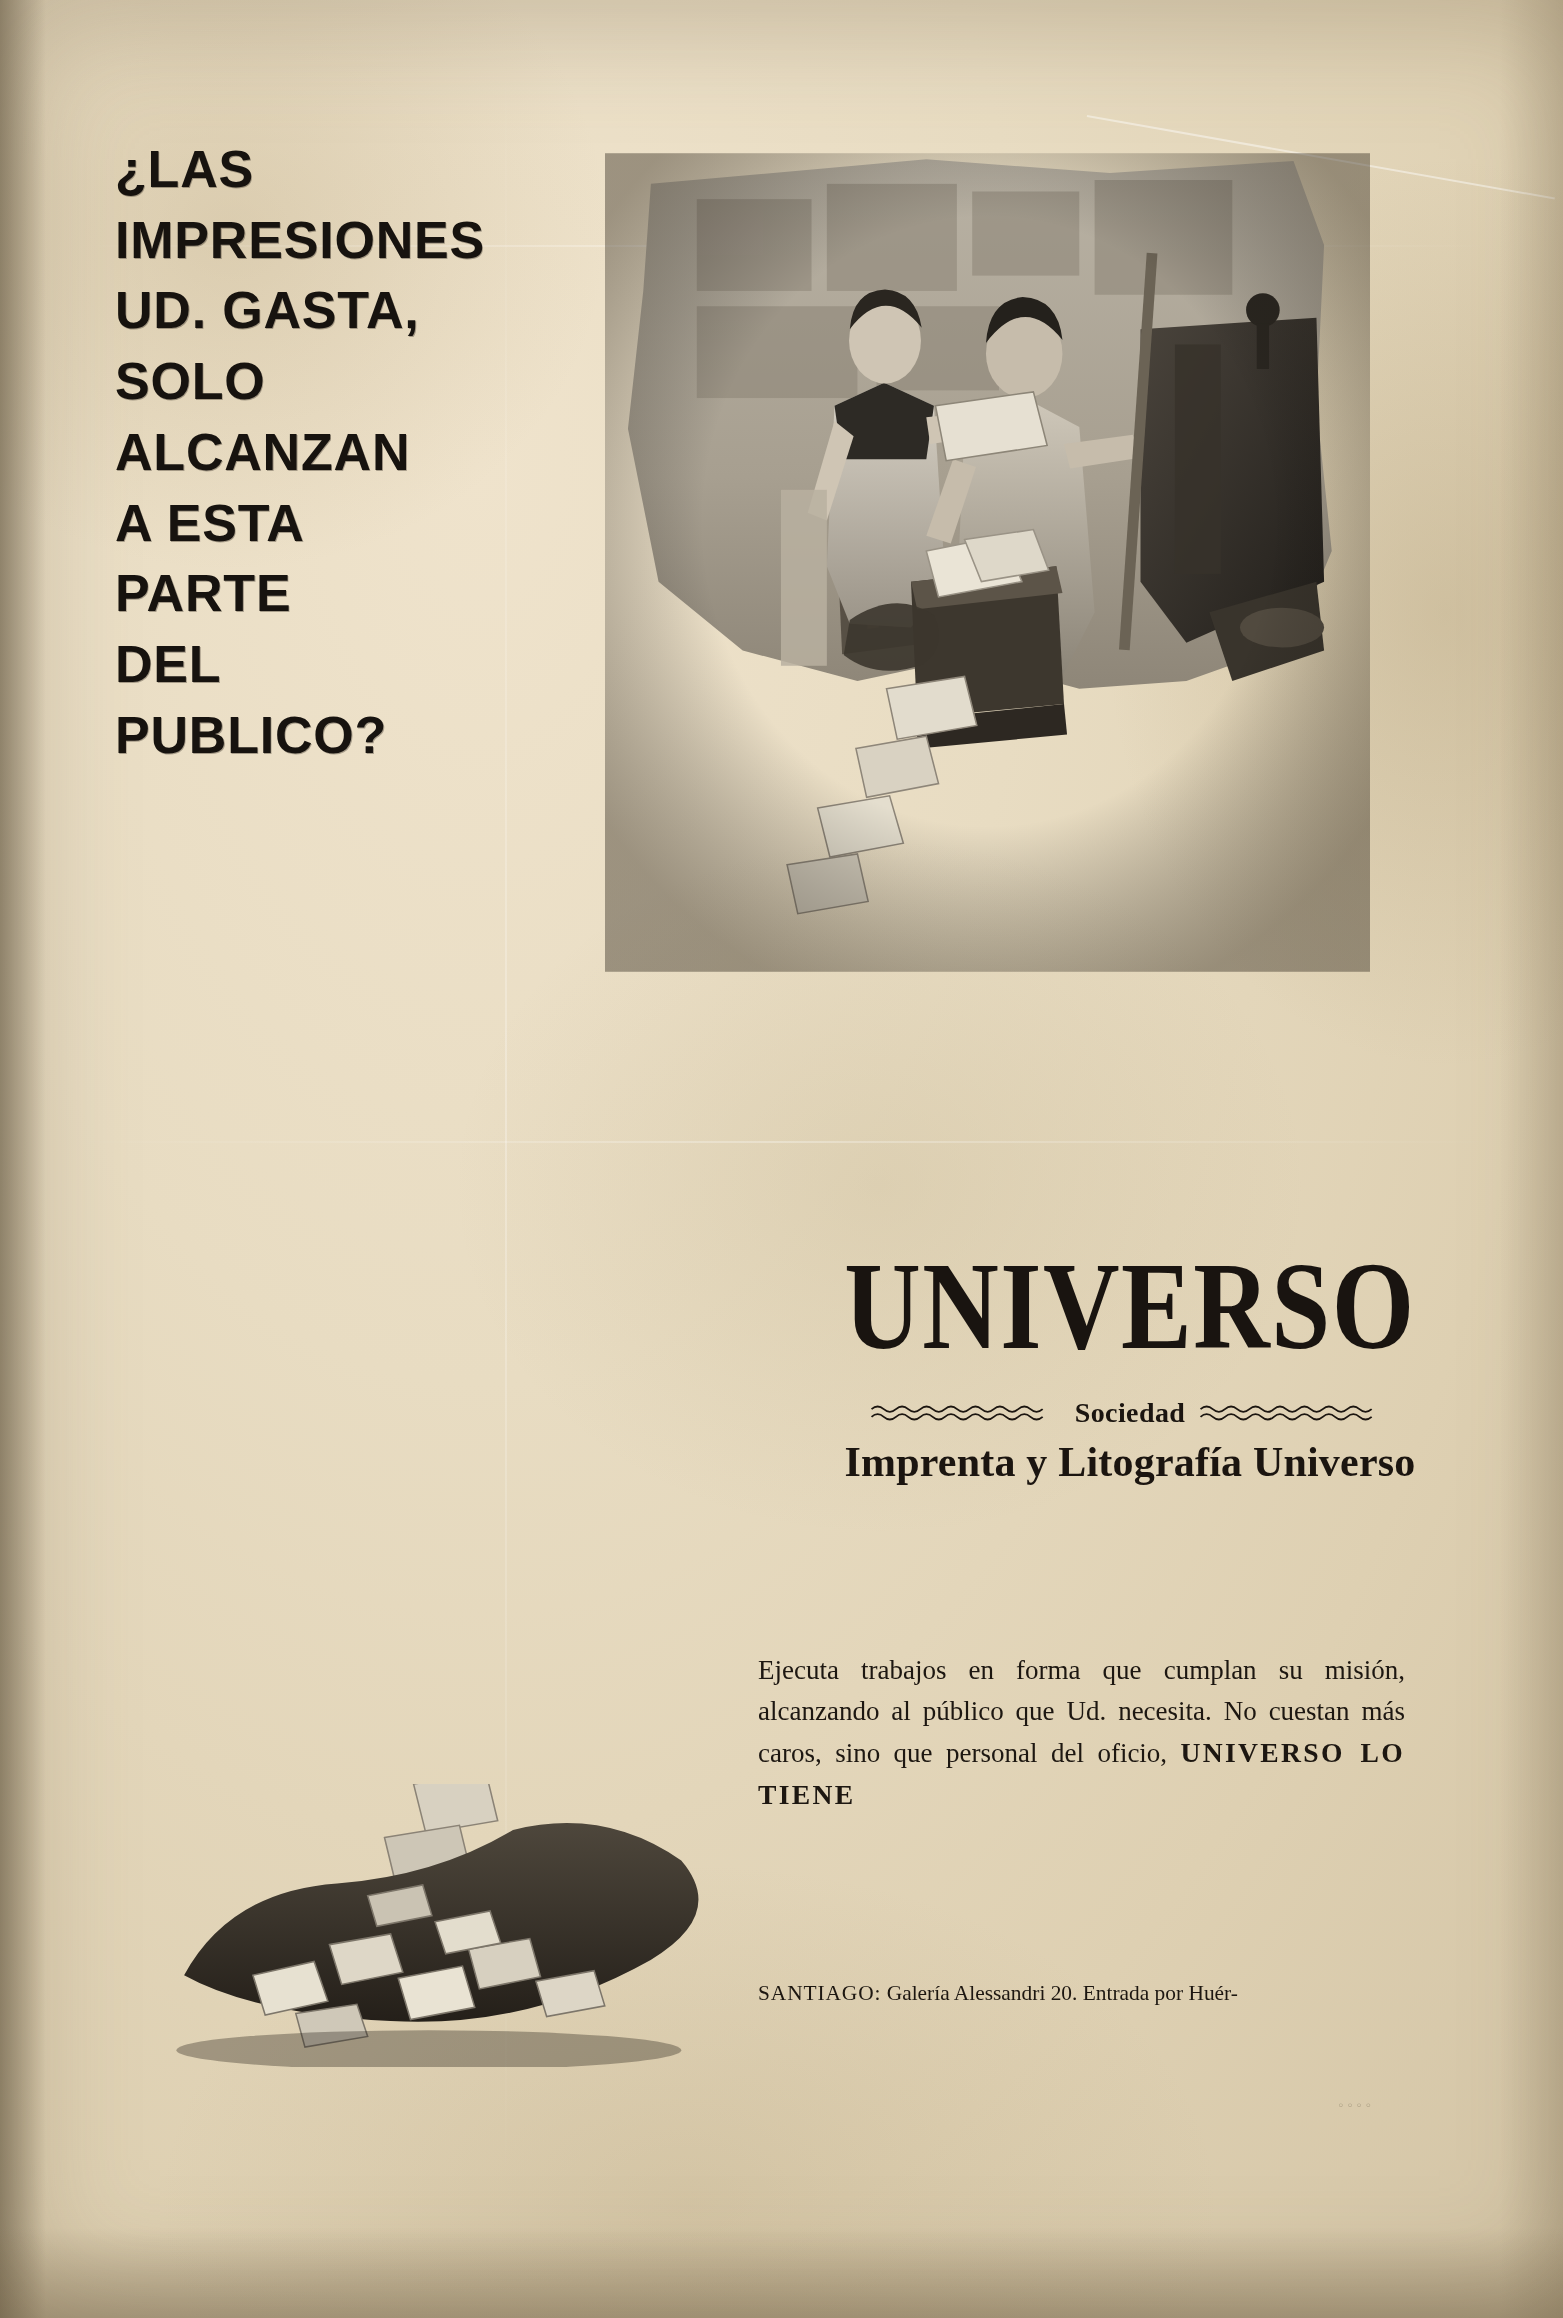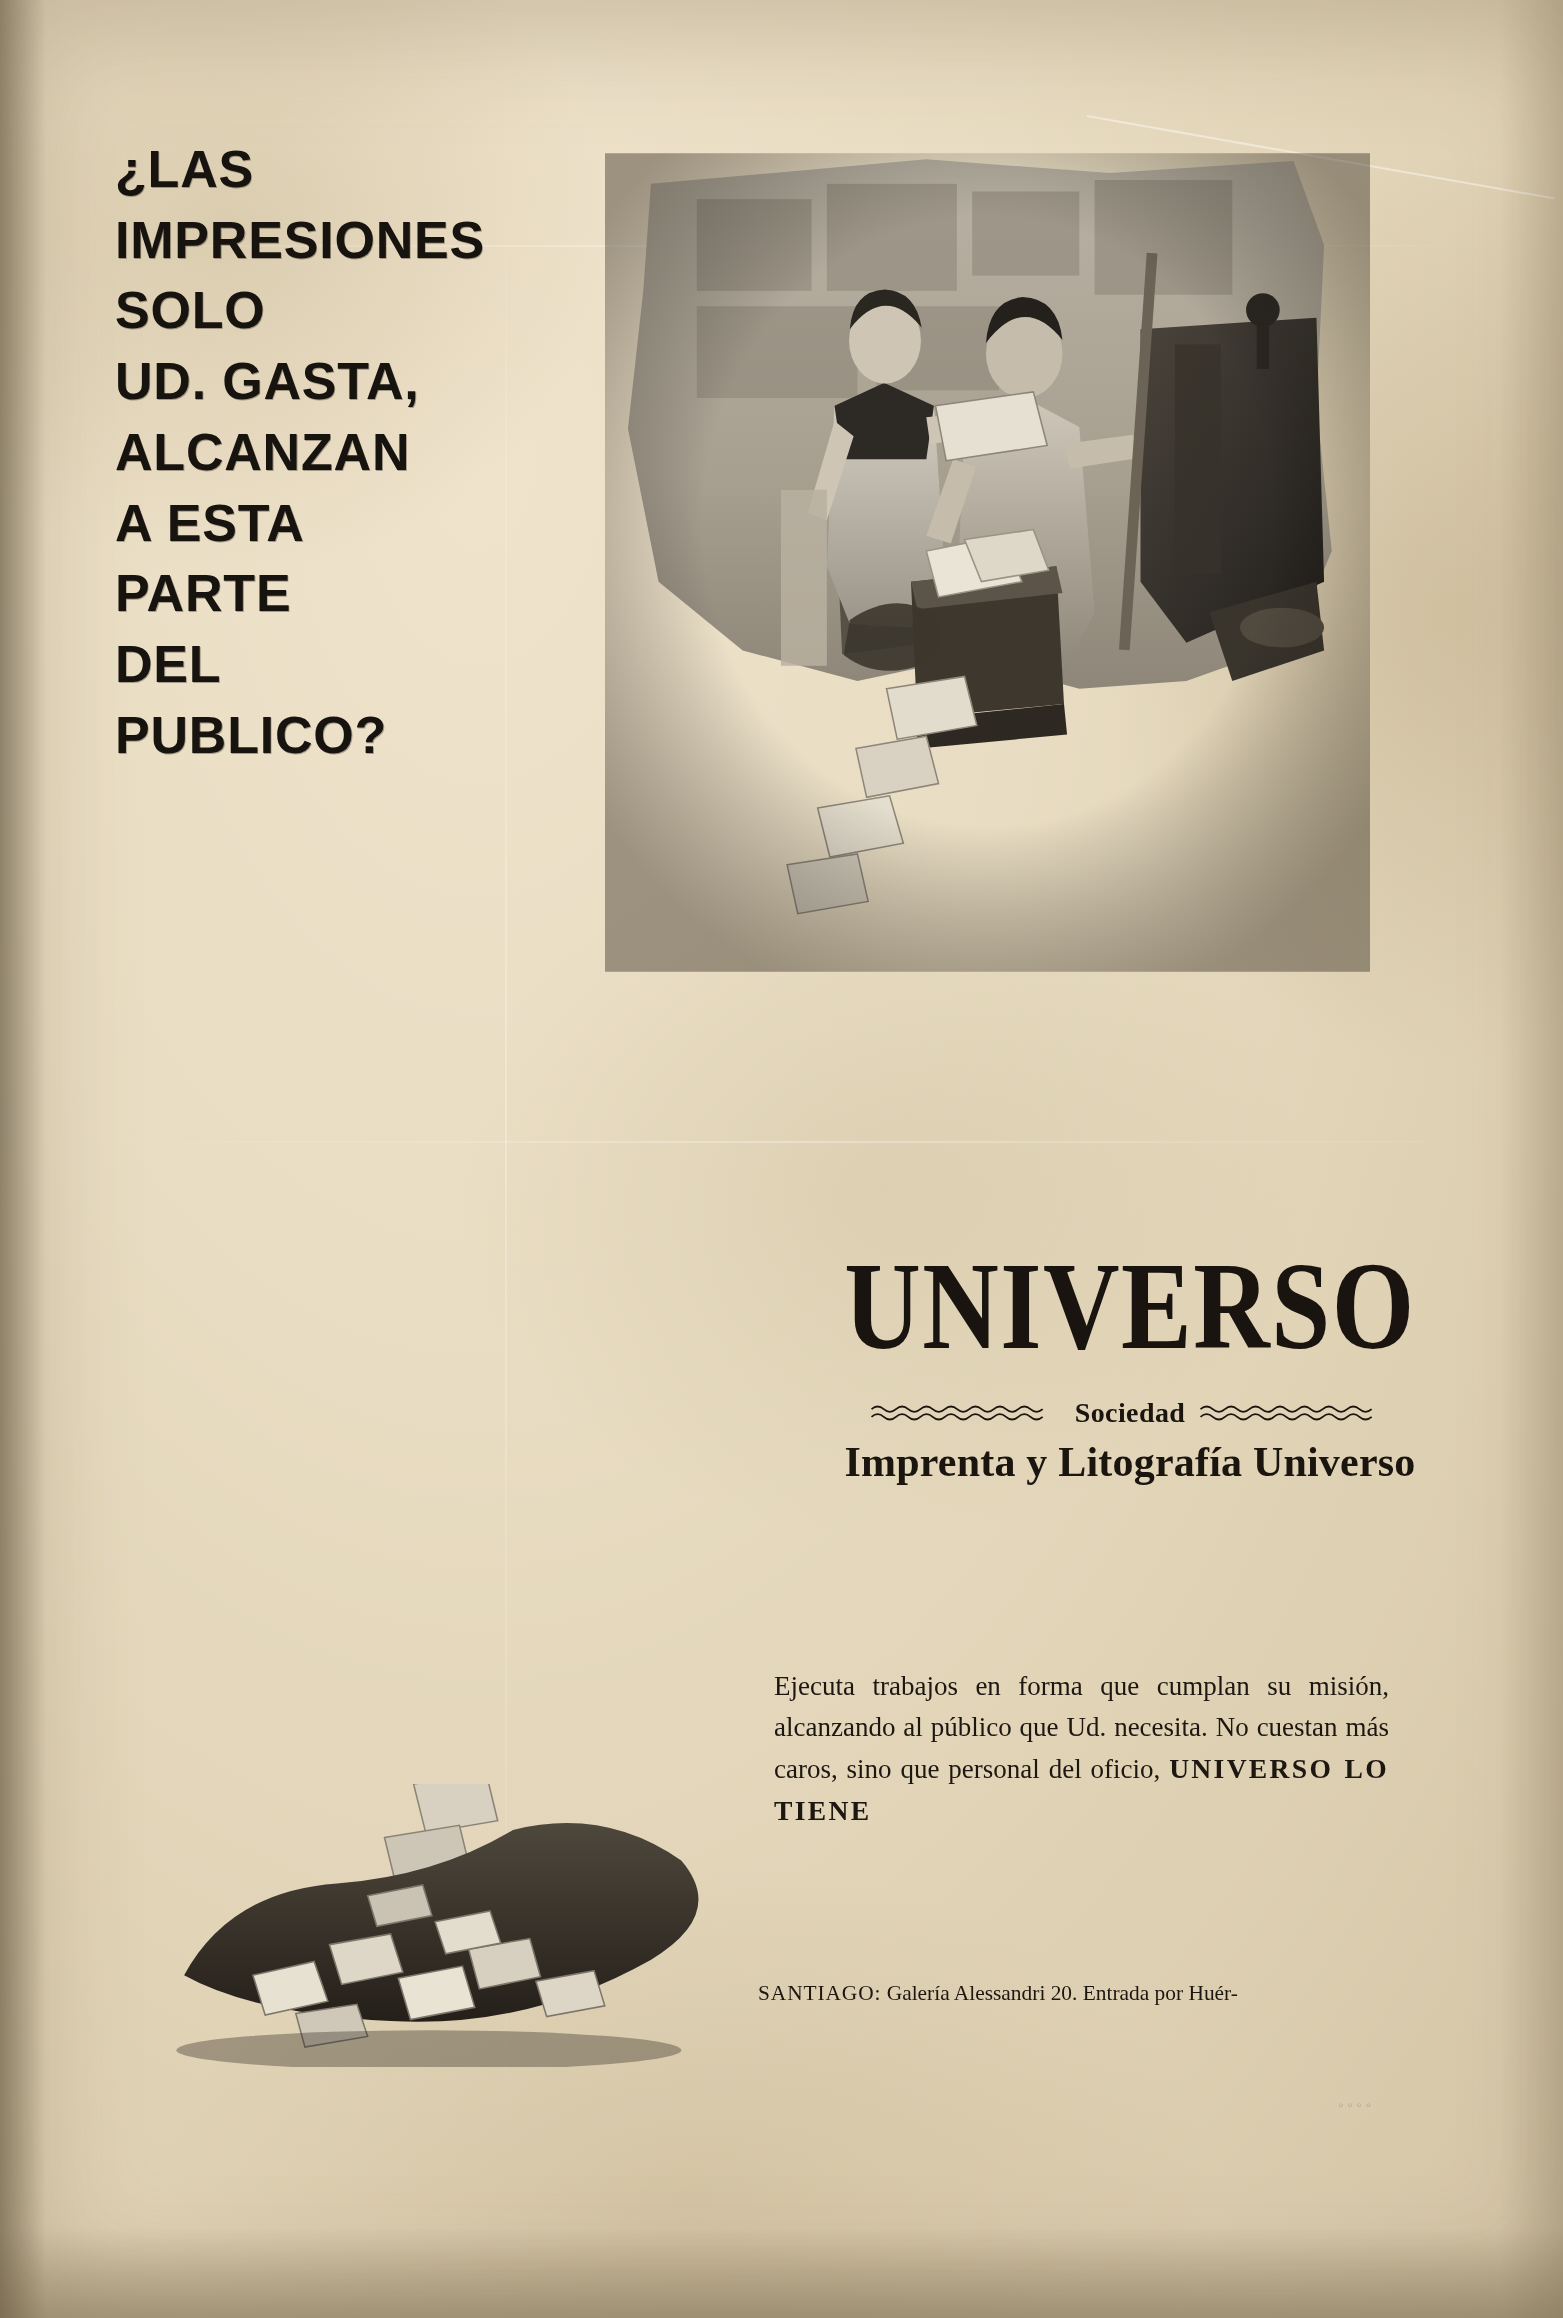--- a/index.html
+++ b/index.html
@@ -148,21 +148,21 @@
     position: absolute;
     left: 758px;
     top: 1650px;
     width: 647px;
     font-family: "Liberation Serif", serif;
     font-size: 27px;
     line-height: 1.52;
     color: #1d1711;
     text-align: justify;
   }
-  .body-copy p { margin: 16px; }
+  .body-copy p { margin: 0; }
   .emph {
     font-weight: bold;
     letter-spacing: 2.3px;
     font-size: 27.6px;
   }
 
   .addresses {
     position: absolute;
     left: 758px;
     top: 1978px;
@@ -196,22 +196,22 @@
   <div class="paper-stain s4"></div>
 
   <div class="crease crease-h1"></div>
   <div class="crease crease-h2"></div>
   <div class="crease crease-v1"></div>
   <div class="crease-diag"></div>
 
   <div class="headline">
     <div>¿LAS</div>
     <div>IMPRESIONES</div>
+    <div>UD. GASTA,</div>
     <div>SOLO</div>
-    <div>UD. GASTA,</div>
     <div>ALCANZAN</div>
     <div>A ESTA</div>
     <div>PARTE</div>
     <div>DEL</div>
     <div>PUBLICO?</div>
   </div>
 
   <div class="photo">
     <svg width="765" height="819" viewBox="0 0 1000 1070" xmlns="http://www.w3.org/2000/svg" aria-hidden="true">
       <defs>

